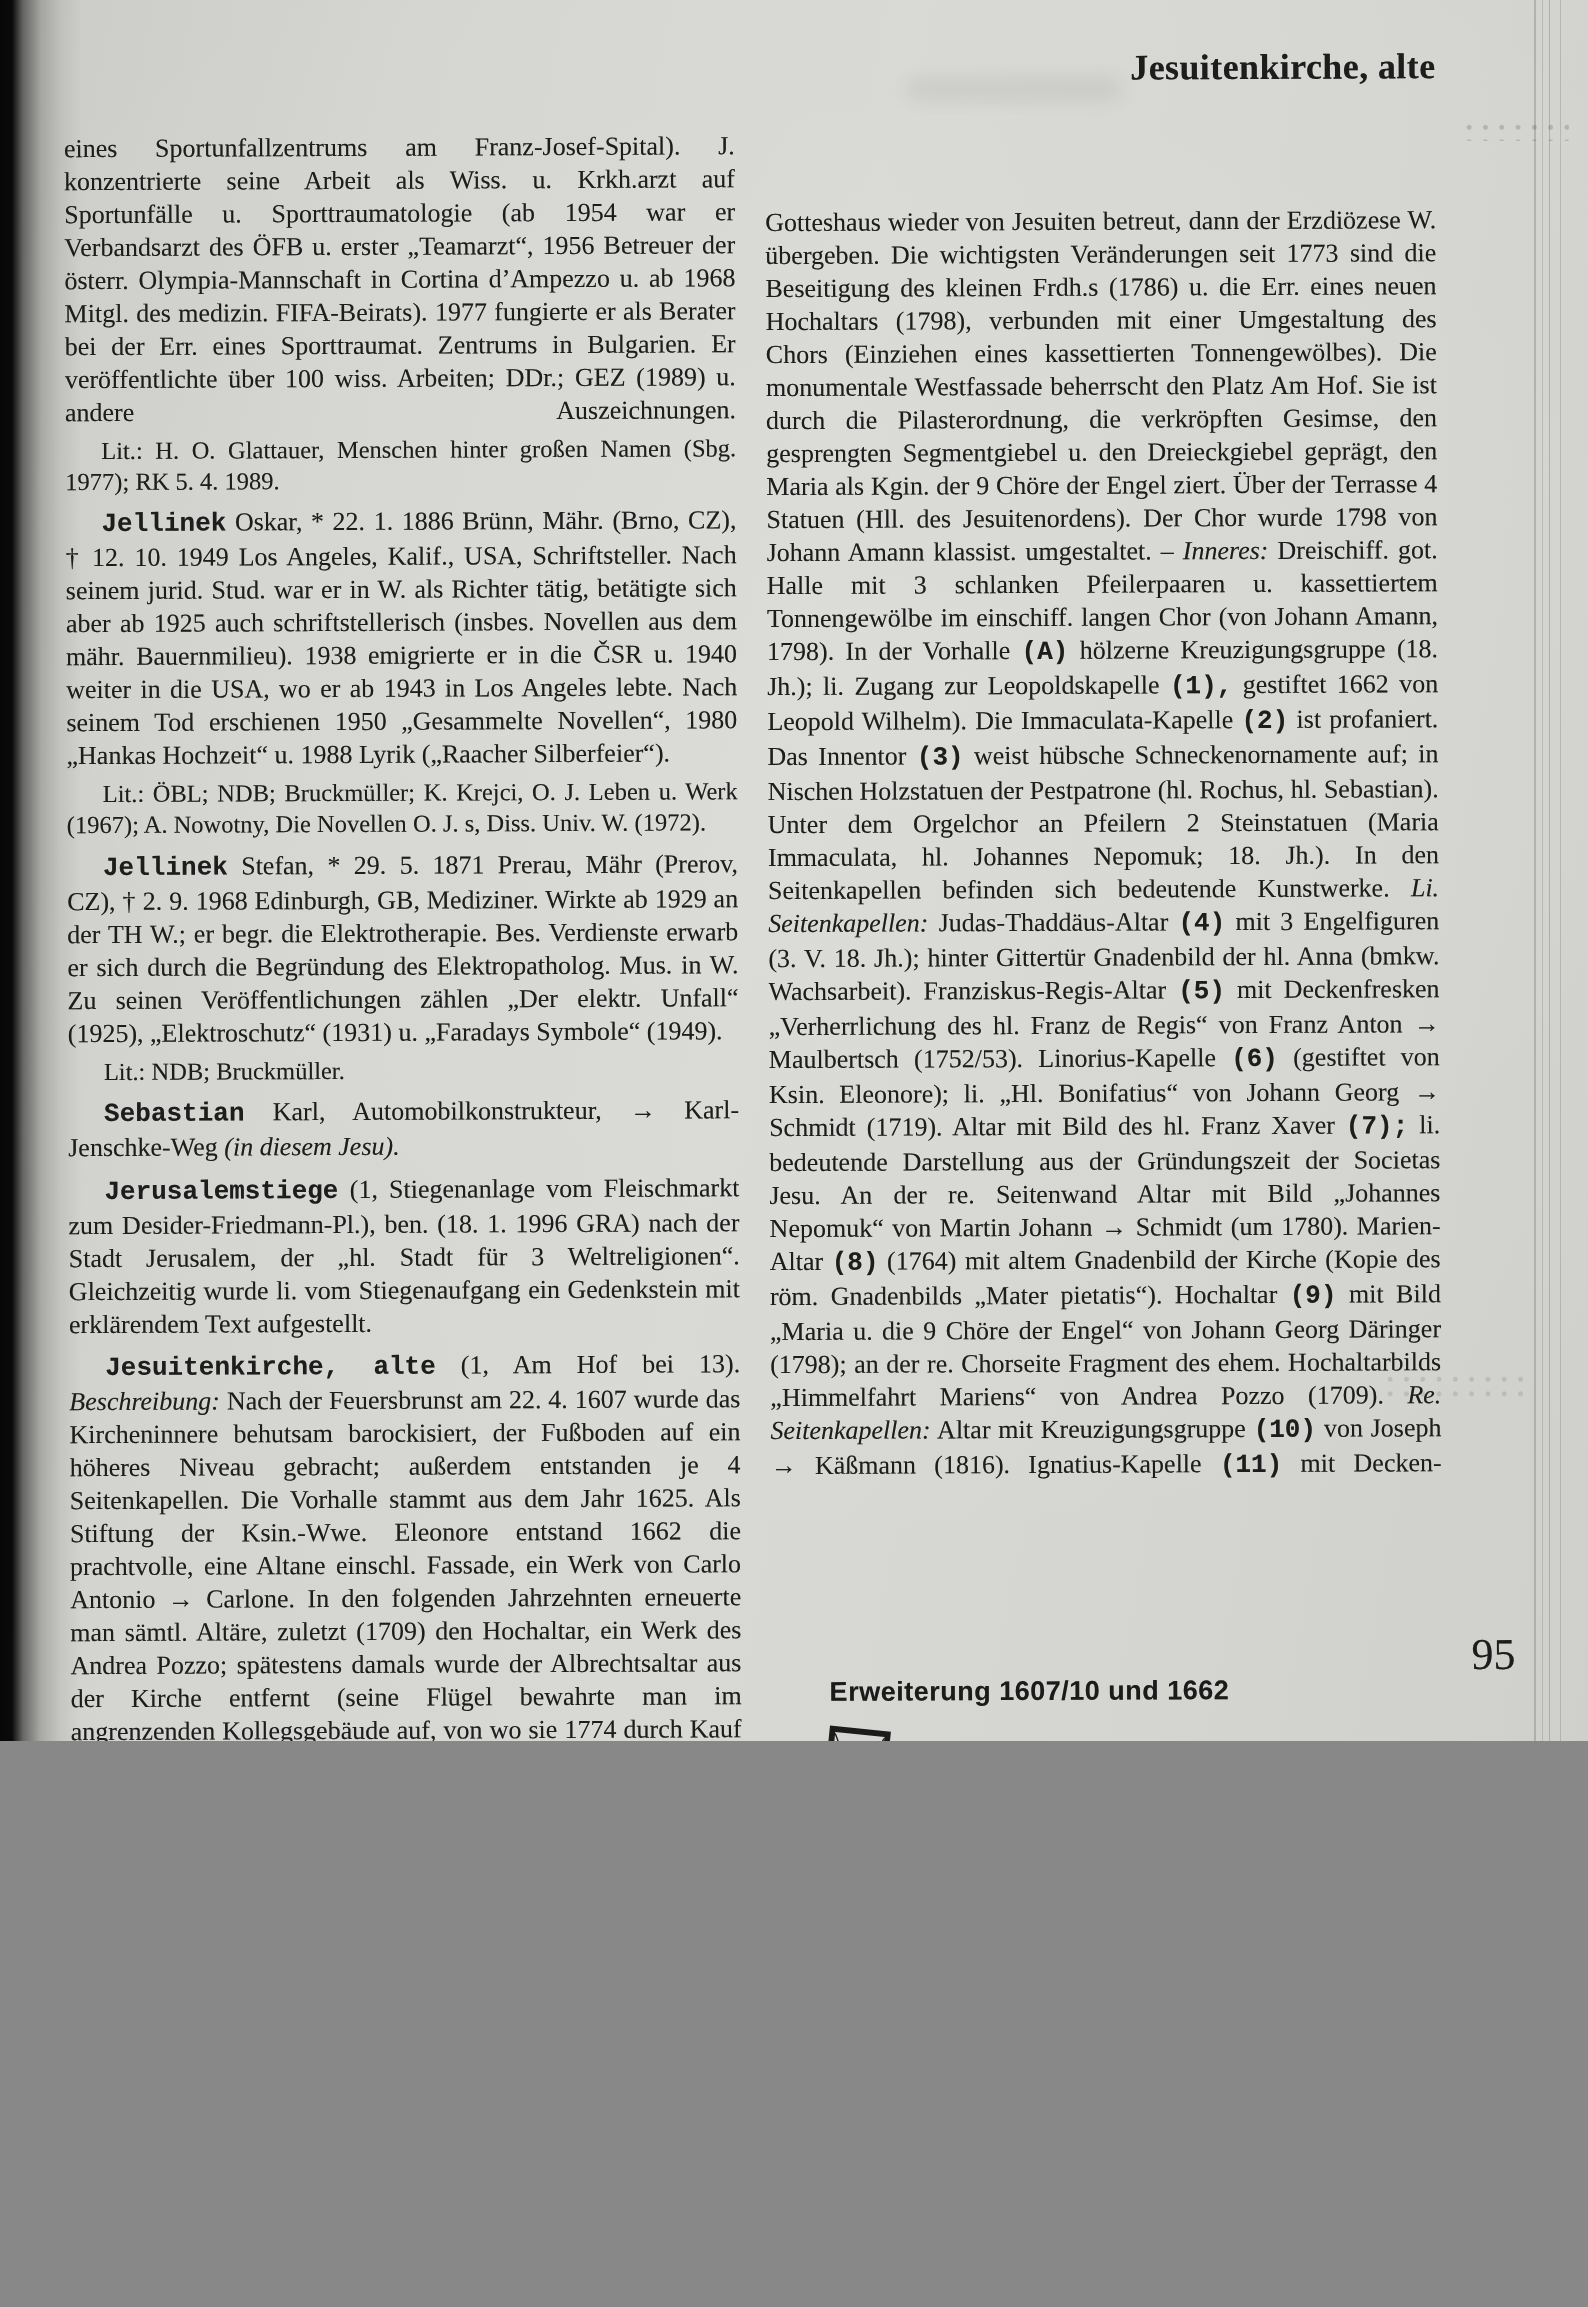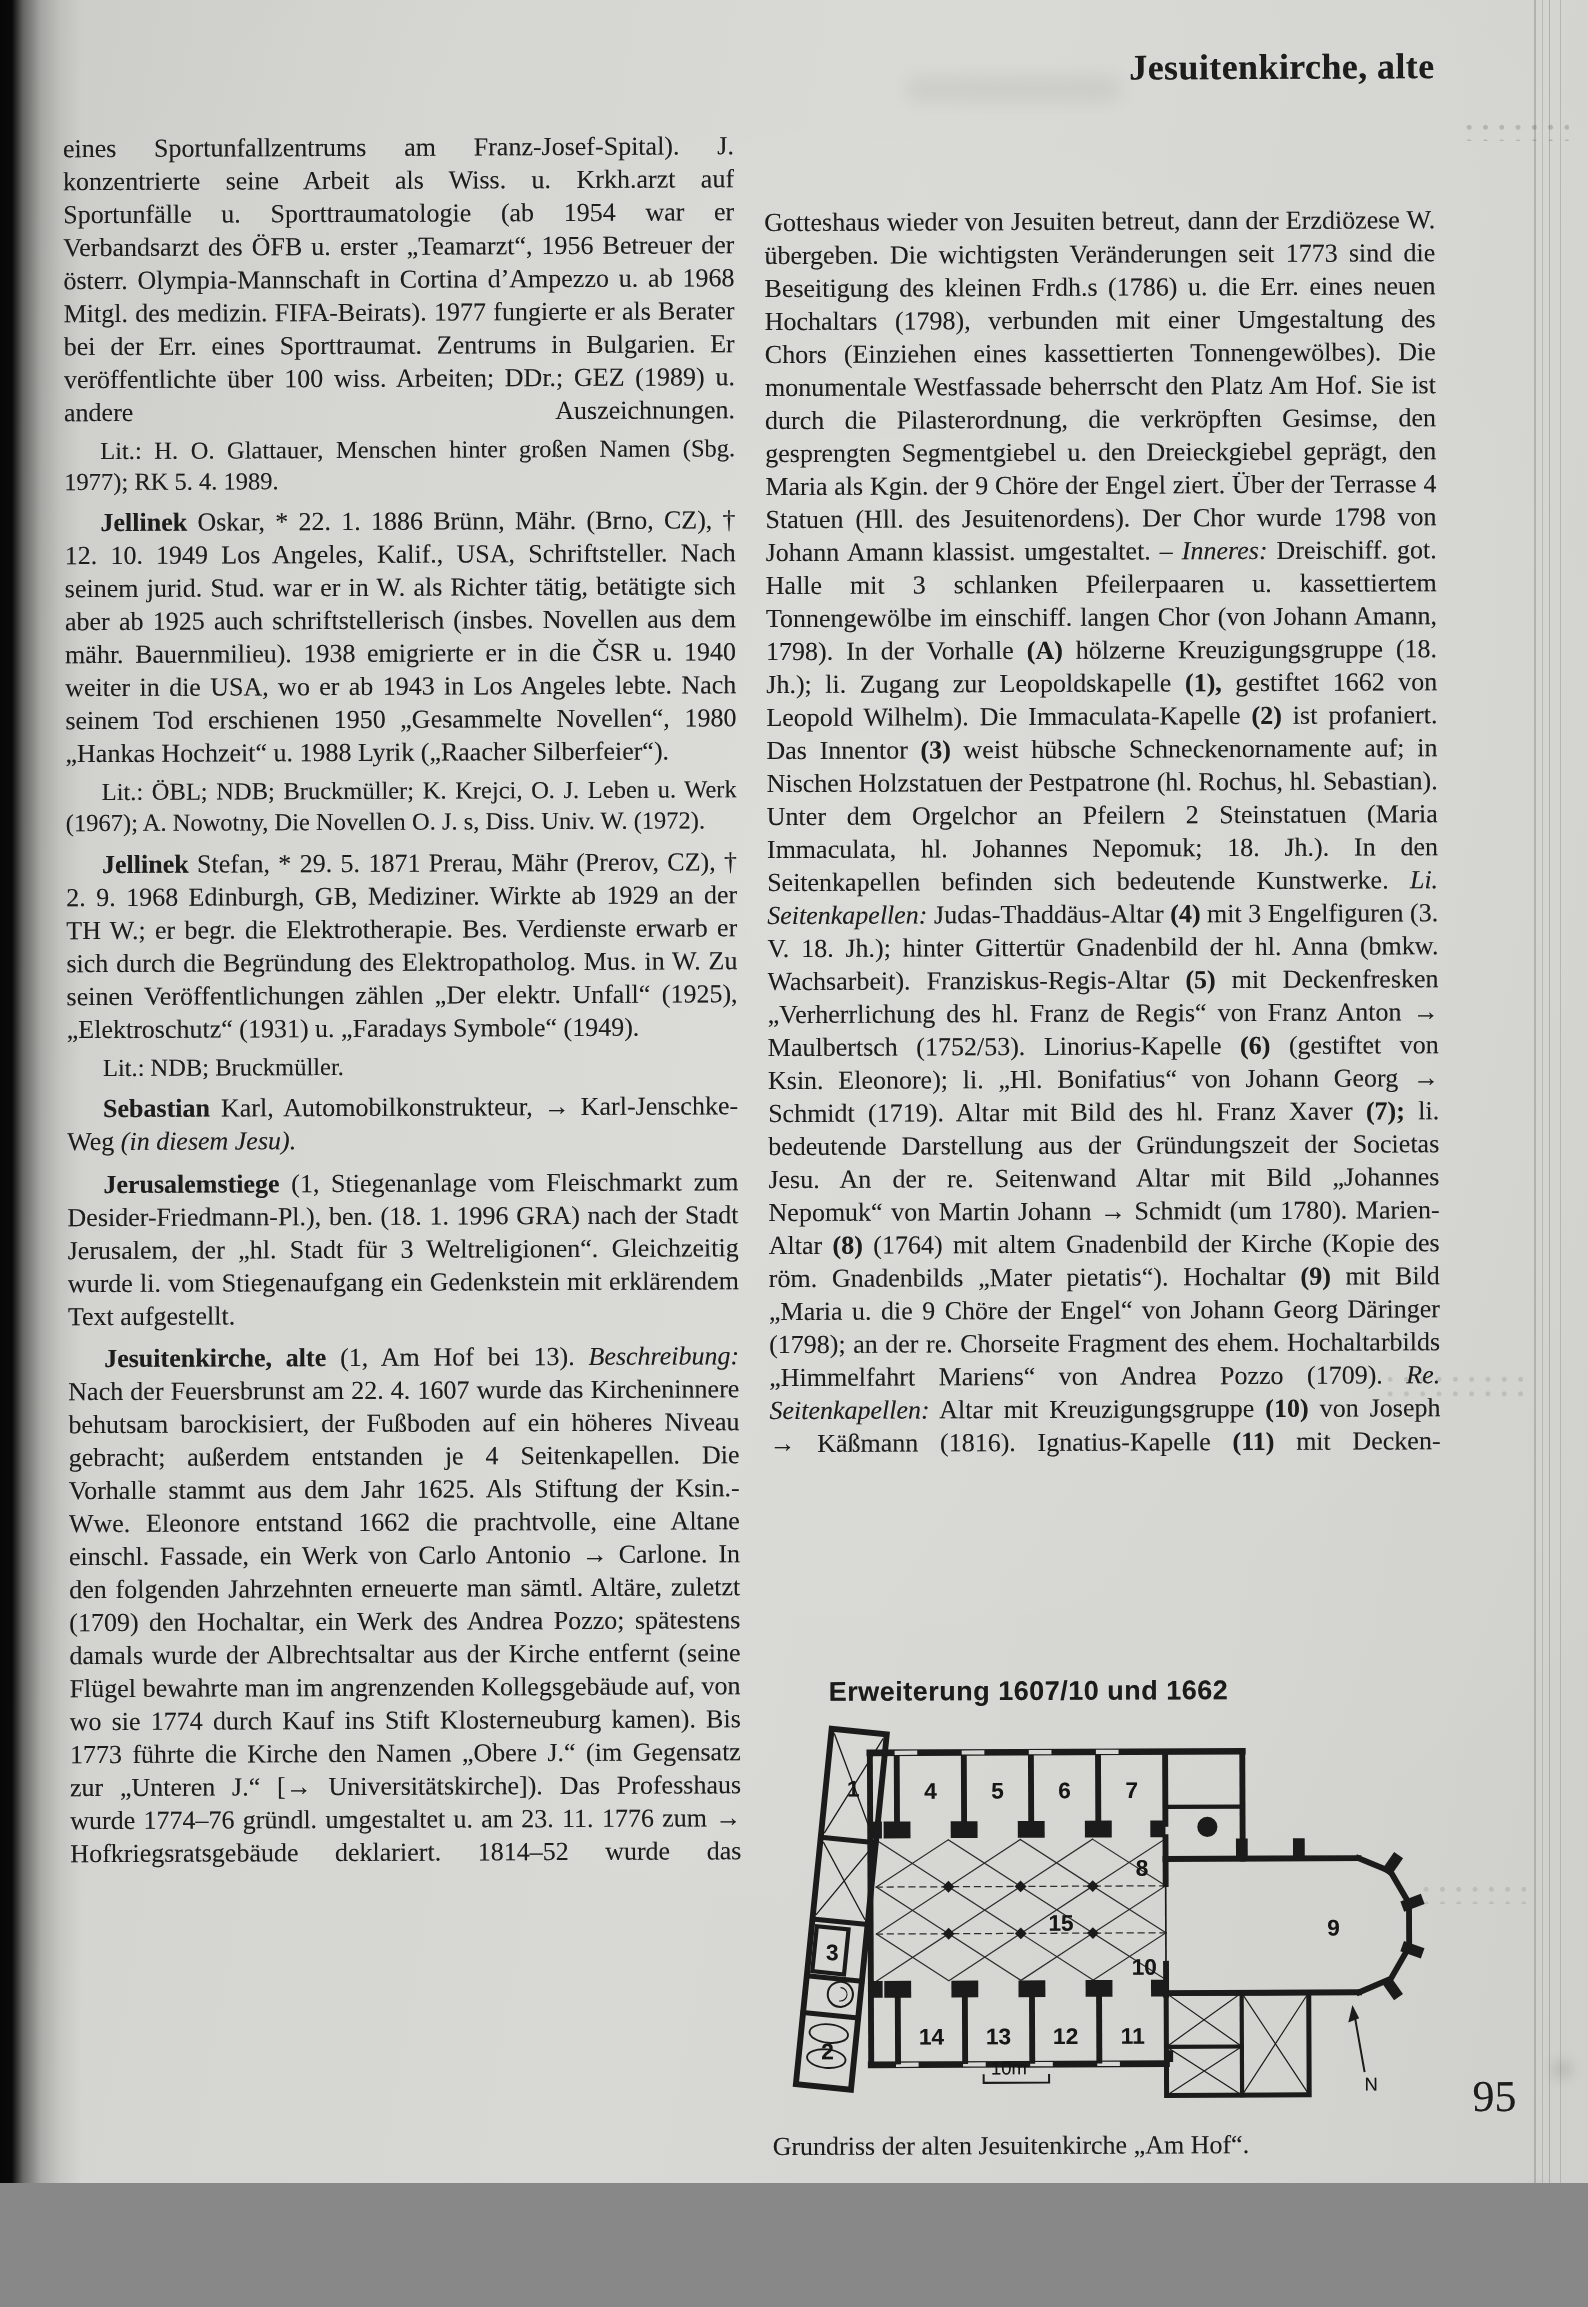--- a/index.html
+++ b/index.html
@@ -1,18 +1,18 @@
 <!DOCTYPE html>
 <html lang="de" style="font-size:13.7px"><head>
 <meta charset="utf-8">
 <style>
   html,body{margin:0;padding:0;background:#888;}
   .page{
     position:relative;
-    width:1588px;height:2183px;
+    width:1588px;height:1741px;
     margin:0 auto;
     background:
       radial-gradient(120% 90% at 55% 40%, rgba(255,255,255,.10), rgba(0,0,0,0) 60%),
       linear-gradient(100deg,#cbcbc7 0%, #d4d4d0 22%, #d8d8d4 48%, #d4d4d0 78%, #cfcfcb 100%);
     overflow:hidden;
     font-family:"Liberation Serif","DejaVu Serif",serif;
     color:#1d1d1d;
   }
   
   .gutter{
@@ -62,21 +62,21 @@
     text-shadow:0 0 0.5px rgba(25,25,25,.40);
   }
   .col-left{left:67px;height:2151px;overflow:hidden;}
   .col-right{left:768px;}
   .rc-text{height:1465px;box-sizing:border-box;padding-top:77px;overflow:hidden;}
   .col p{margin:0 0 6px 0;}
   .col p.ind{text-indent:36px;}
   .col p.entry{margin-top:9.4px;}
   .col p.lit{font-size:24.5px;line-height:31px;}
   .col p.cont{text-align-last:justify;}
-  .rb{font-weight:700;}
+  .rb{font-weight:700;font-family:Liberation Mono, monospace;}
   .ri{font-style:italic;}
 
   .figure{margin-top:82px;}
   .fig-label{
     font-family:"Liberation Sans","DejaVu Sans",sans-serif;
     font-weight:700;font-size:27px;letter-spacing:0.5px;color:#1b1b1b;
     margin:0 0 8.6px 58px;text-shadow:0 0 0.4px rgba(25,25,25,.4);
   }
   .plan-wrap{width:671px;}
   .fig-caption{margin-top:19px;font-size:26px;text-align:left;}

